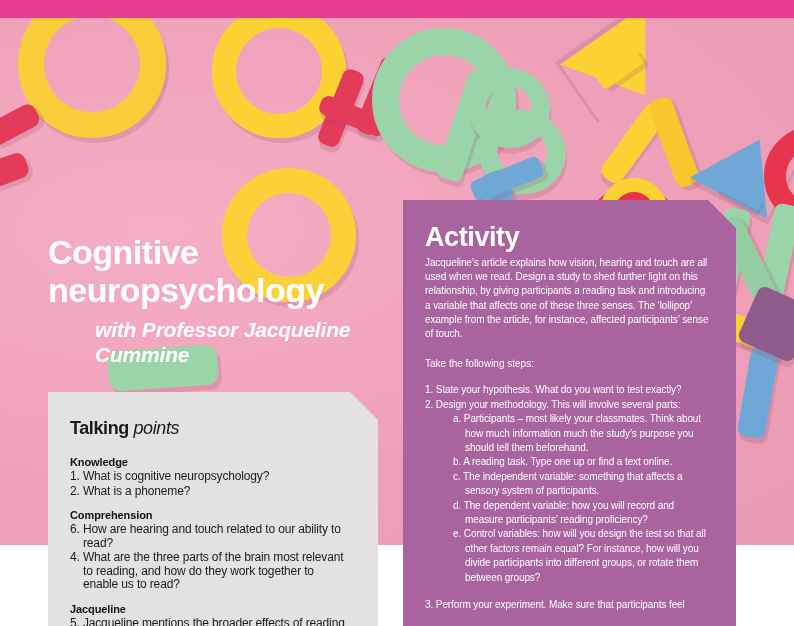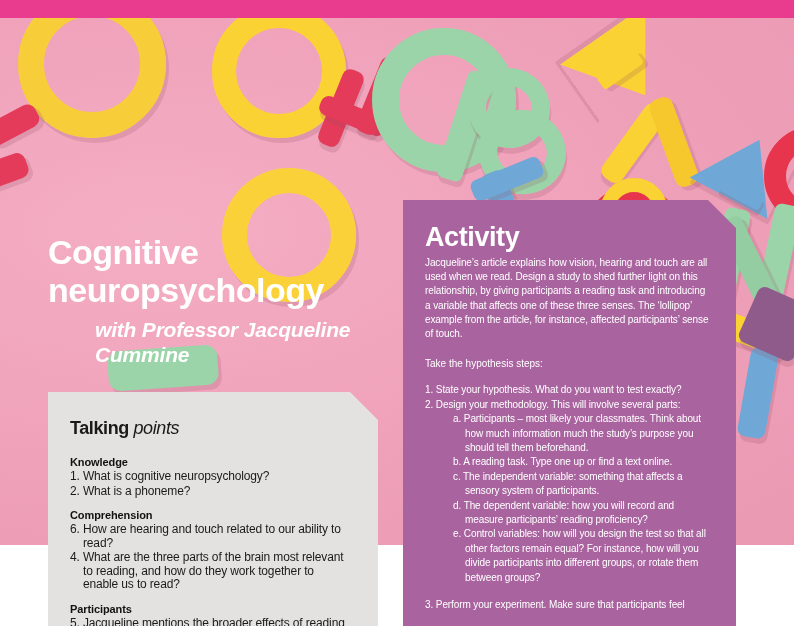--- a/index.html
+++ b/index.html
@@ -191,31 +191,31 @@
 
     <div class="sec">
       <div class="st">Comprehension</div>
       <ol>
         <li>6. How are hearing and touch related to our ability to read?</li>
         <li>4. What are the three parts of the brain most relevant to reading, and how do they work together to enable us to read?</li>
       </ol>
     </div>
 
     <div class="sec">
-      <div class="st">Participants</div>
+      <div class="st">Jacqueline</div>
       <ol>
         <li>5. Jacqueline mentions the broader effects of reading impairments,</li>
       </ol>
     </div>
   </div>
 
   <div class="activity">
     <h2>Activity</h2>
     <p class="intro">Jacqueline’s article explains how vision, hearing and touch are all used when we read. Design a study to shed further light on this relationship, by giving participants a reading task and introducing a variable that affects one of these three senses. The ‘lollipop’ example from the article, for instance, affected participants’ sense of touch.</p>
-    <p class="lead">Take the hypothesis steps:</p>
+    <p class="lead">Take the following steps:</p>
     <ol class="steps">
       <li>
         <span>1. State your hypothesis. What do you want to test exactly?</span>
       </li>
       <li>
         <span>2. Design your methodology. This will involve several parts:</span>
         <ul class="substeps">
           <li>a. Participants – most likely your classmates. Think about how much information much the study’s purpose you should tell them beforehand.</li>
           <li>b. A reading task. Type one up or find a text online.</li>
           <li>c. The independent variable: something that affects a sensory system of participants.</li>

